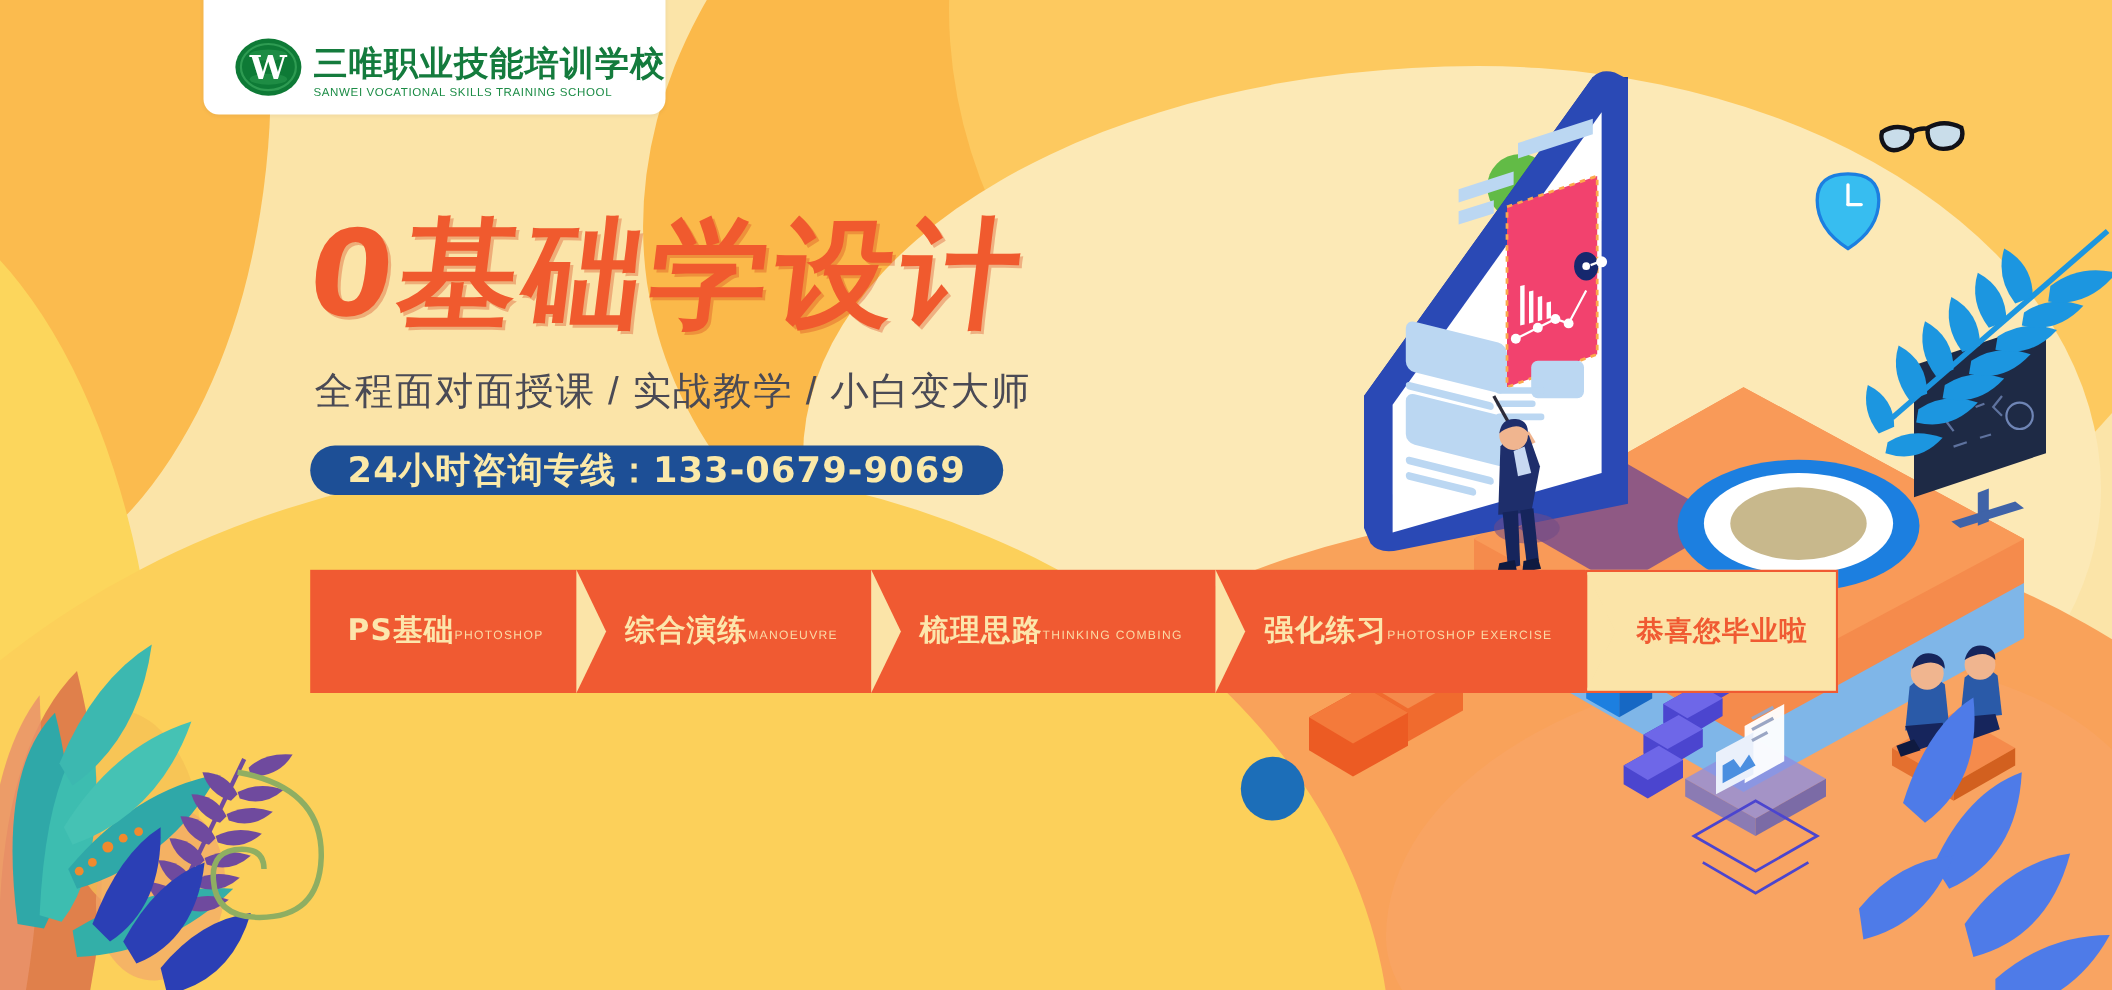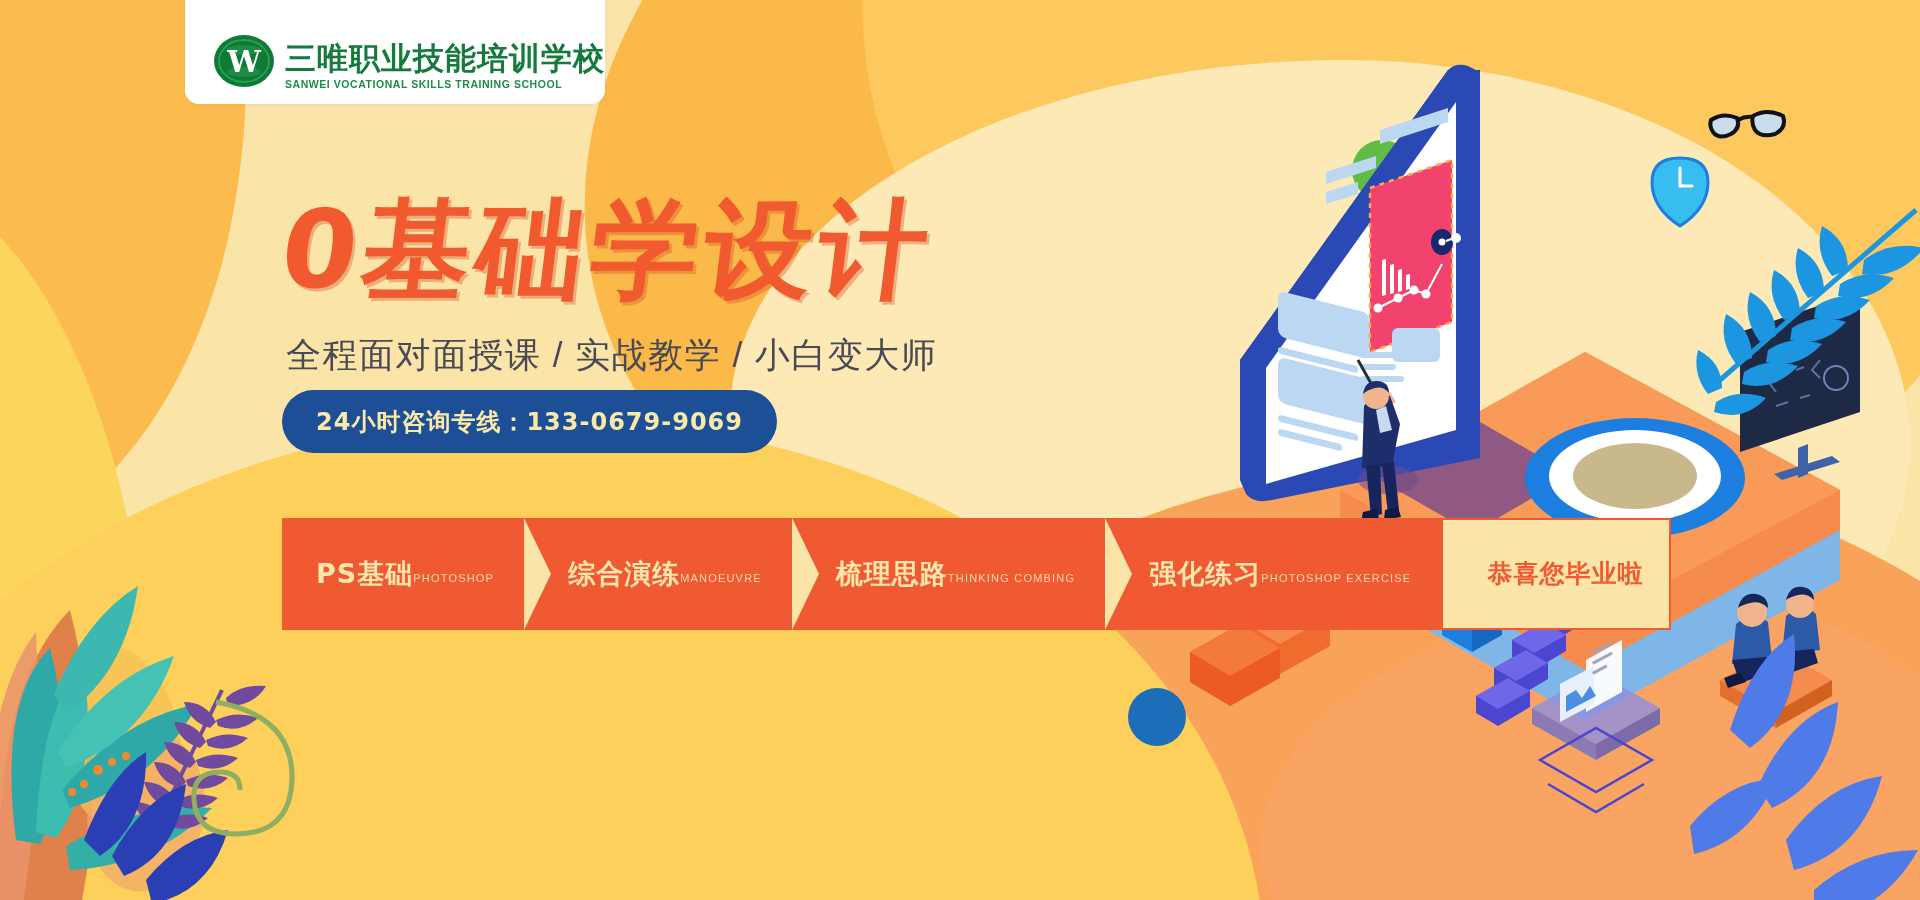--- a/index.html
+++ b/index.html
@@ -77,21 +77,21 @@
     display:flex;align-items:flex-end;padding:0 0 14px 28px;box-sizing:border-box;
   }
   .logo-mark{width:62px;height:58px;flex:0 0 auto;margin-right:10px;}
   .logo-text{display:flex;flex-direction:column;justify-content:flex-end;}
   .logo-cn{
     font-size:31px;font-weight:bold;color:#147B3D;letter-spacing:1px;
     line-height:1.05;font-family:"DejaVu Sans","Liberation Sans",sans-serif;
   }
   .logo-en{
     font-size:10.5px;color:#1C8C46;letter-spacing:.55px;margin-top:3px;
-    font-family:"Liberation Sans",sans-serif;white-space:nowrap;font-weight:bold;
+    font-family:"Liberation Sans",sans-serif;white-space:nowrap;
   }
 
   
   .copy{position:absolute;left:282px;top:196px;width:900px;}
 
   .headline{
     font-family:"DejaVu Sans","Liberation Sans",sans-serif;
     font-size:108px;font-weight:bold;color:#F05A2E;
     letter-spacing:6px;line-height:1;
     margin:0;
@@ -99,26 +99,26 @@
     text-shadow:3px 3px 0 rgba(214,72,32,.35);
     white-space:nowrap;
   }
   .subhead{
     font-size:35px;color:#4A4A55;letter-spacing:1.5px;
     margin:28px 0 0 4px;white-space:nowrap;
     font-family:Liberation Sans, sans-serif;
   }
 
   .phone-pill{
-    margin-top:11px;
+    margin-top:26px;
     display:inline-flex;align-items:center;justify-content:center;
     background:#1D4F96;color:#FBE9A8;
     border-radius:34px;
-    height:63px;padding:0 34px;
-    font-size:24px;font-weight:bold;letter-spacing:1px;
+    height:45px;padding:0 34px;
+    font-size:32px;font-weight:bold;letter-spacing:1px;
     font-family:"DejaVu Sans","Liberation Sans",sans-serif;
     white-space:nowrap;
   }
 
   
   .steps{
     position:absolute;left:282px;top:518px;
     display:flex;align-items:stretch;height:112px;
   }
   .step{

